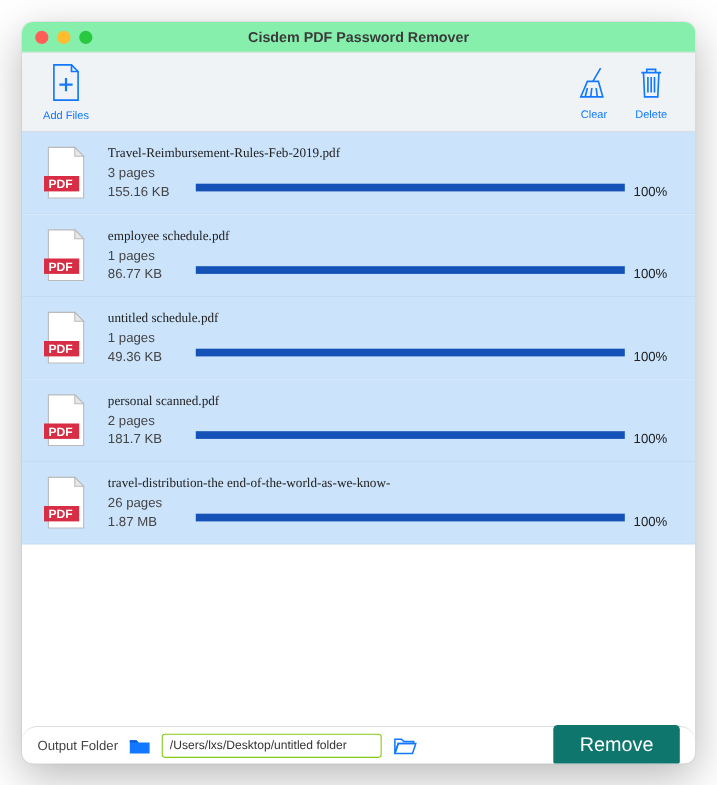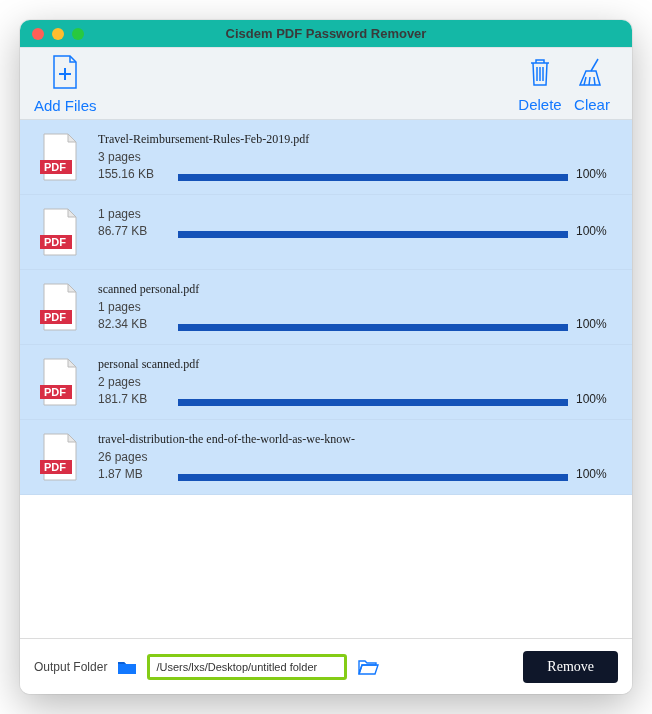--- a/index.html
+++ b/index.html
@@ -16,21 +16,21 @@
   height: 674px;
   background: #fff;
   border-radius: 10px;
   box-shadow: 0 12px 40px rgba(0,0,0,0.28), 0 0 0 1px rgba(0,0,0,0.05);
   overflow: hidden;
   display: flex;
   flex-direction: column;
 }
 .titlebar {
   height: 28px;
-  background: #14b8a6;
+  background: #86efac;
   display: flex;
   align-items: center;
   position: relative;
   border-bottom: 1px solid #e0e4e8;
 }
 .traffic {
   display: flex;
   gap: 8px;
   position: absolute;
   left: 12px;
@@ -56,21 +56,21 @@
   padding: 0 14px;
   border-bottom: 1px solid #d7dde2;
 }
 .tool-btn {
   display: flex;
   flex-direction: column;
   align-items: center;
   justify-content: center;
   cursor: pointer;
   color: #1278ff;
-  font-size: 15px;
+  font-size: 10px;
   gap: 4px;
   min-width: 52px;
 }
 .tool-btn svg { stroke: #1278ff; }
 .tool-spacer { flex: 1; }
 .file-list {
   flex: 1;
   overflow: auto;
   background: #fff;
 }
@@ -96,76 +96,76 @@
   display: flex;
   flex-direction: column;
   gap: 3px;
   font-size: 12px;
   color: #333;
 }
 .file-name { color: #222; font-family: Liberation Serif, serif; }
 .file-pages { color: #444; }
 .progress-line {
   display: flex;
-  align-items: flex-end;
+  align-items: flex-start;
   gap: 8px;
 }
 .file-size {
   width: 72px;
   color: #444;
 }
 .progress-bar {
   flex: 1;
   height: 7px;
   background: #1452b8;
   position: relative;
 }
 .progress-pct {
   font-size: 12px;
   color: #222;
   min-width: 40px;
 }
 .footer {
-  height: 56px;
+  height: 34px;
   border-top: 1px solid #dcdcdc;
   background: #fff;
   display: flex;
   align-items: center;
   padding: 0 14px;
   gap: 10px;
   font-size: 12px;
+  border-radius: 14px;
 }
 .output-label { color: #444; }
 .folder-icon {
   width: 20px; height: 16px; flex-shrink: 0;
 }
 .output-path {
   width: 200px;
-  border: 3px solid #84cc16;
+  border: 1px solid #84cc16;
   border-radius: 3px;
   padding: 4px 6px;
   font-size: 11px;
   color: #333;
   background: #fff;
 }
 .browse-btn {
   cursor: pointer;
   display: flex;
   align-items: center;
 }
 .footer-spacer { flex: 1; }
 .remove-btn {
-  background: #0f172a;
+  background: #0f766e;
   color: #fff;
   border: none;
   border-radius: 4px;
   padding: 8px 24px;
-  font-size: 14px;
+  font-size: 18px;
   cursor: pointer;
-  font-family: Liberation Serif, serif;
 }
 </style>
 </head>
 <body>
 
 <div class="window">
 
   <div class="titlebar">
     <div class="traffic">
       <span class="tl-close"></span>
@@ -182,38 +182,38 @@
           <path d="M4 2 H20 L26 8 V34 H4 Z" stroke="#1278ff"></path>
           <path d="M20 2 V8 H26" stroke="#1278ff"></path>
           <path d="M15 14 V26 M9 20 H21" stroke="#1278ff" stroke-width="2"></path>
         </svg>
       </span>
       <span>Add Files</span>
     </div>
     <div class="tool-spacer"></div>
     <div class="tool-btn">
       <span>
+        <svg width="32" height="34" viewBox="0 0 32 34" fill="none" stroke="#1278ff" stroke-width="1.5">
+          <path d="M22 4 L15 16"></path>
+          <path d="M10 16 H20 L24 30 H4 Z"></path>
+          <path d="M10 22 L8 30 M14 22 L13 30 M18 22 L19 30"></path>
+        </svg>
+      </span>
+      <span>Clear</span>
+    </div>
+    <div class="tool-btn">
+      <span>
         <svg width="30" height="34" viewBox="0 0 30 34" fill="none" stroke="#1278ff" stroke-width="1.5">
           <path d="M6 8 H24 M11 8 V5 H19 V8"></path>
           <path d="M8 8 L9 30 H21 L22 8"></path>
           <path d="M12 12 V26 M15 12 V26 M18 12 V26"></path>
         </svg>
       </span>
       <span>Delete</span>
     </div>
-    <div class="tool-btn">
-      <span>
-        <svg width="32" height="34" viewBox="0 0 32 34" fill="none" stroke="#1278ff" stroke-width="1.5">
-          <path d="M22 4 L15 16"></path>
-          <path d="M10 16 H20 L24 30 H4 Z"></path>
-          <path d="M10 22 L8 30 M14 22 L13 30 M18 22 L19 30"></path>
-        </svg>
-      </span>
-      <span>Clear</span>
-    </div>
   </div>
 
   <div class="file-list">
 
     <div class="file-row selected">
       <div class="pdf-icon">
         <svg width="40" height="50" viewBox="0 0 40 50">
           <path d="M4 2 H28 L36 10 V48 H4 Z" fill="#fff" stroke="#bbb"></path>
           <path d="M28 2 L28 10 L36 10 Z" fill="#e8e8e8" stroke="#bbb"></path>
           <rect x="0" y="28" width="32" height="14" fill="#d82e45"></rect>
@@ -234,43 +234,44 @@
     <div class="file-row selected">
       <div class="pdf-icon">
         <svg width="40" height="50" viewBox="0 0 40 50">
           <path d="M4 2 H28 L36 10 V48 H4 Z" fill="#fff" stroke="#bbb"></path>
           <path d="M28 2 L28 10 L36 10 Z" fill="#e8e8e8" stroke="#bbb"></path>
           <rect x="0" y="28" width="32" height="14" fill="#d82e45"></rect>
           <text x="4" y="39" font-size="11" fill="#fff" font-weight="bold">PDF</text>
         </svg>
       </div>
       <div class="file-info">
+        <div class="file-name">employee schedule.pdf</div>
         <div class="file-pages">1 pages</div>
         <div class="progress-line">
           <div class="file-size">86.77 KB</div>
           <div class="progress-bar"></div>
           <div class="progress-pct">100%</div>
         </div>
       </div>
     </div>
 
     <div class="file-row selected">
       <div class="pdf-icon">
         <svg width="40" height="50" viewBox="0 0 40 50">
           <path d="M4 2 H28 L36 10 V48 H4 Z" fill="#fff" stroke="#bbb"></path>
           <path d="M28 2 L28 10 L36 10 Z" fill="#e8e8e8" stroke="#bbb"></path>
           <rect x="0" y="28" width="32" height="14" fill="#d82e45"></rect>
           <text x="4" y="39" font-size="11" fill="#fff" font-weight="bold">PDF</text>
         </svg>
       </div>
       <div class="file-info">
-        <div class="file-name">scanned personal.pdf</div>
+        <div class="file-name">untitled schedule.pdf</div>
         <div class="file-pages">1 pages</div>
         <div class="progress-line">
-          <div class="file-size">82.34 KB</div>
+          <div class="file-size">49.36 KB</div>
           <div class="progress-bar"></div>
           <div class="progress-pct">100%</div>
         </div>
       </div>
     </div>
 
     <div class="file-row selected">
       <div class="pdf-icon">
         <svg width="40" height="50" viewBox="0 0 40 50">
           <path d="M4 2 H28 L36 10 V48 H4 Z" fill="#fff" stroke="#bbb"></path>

